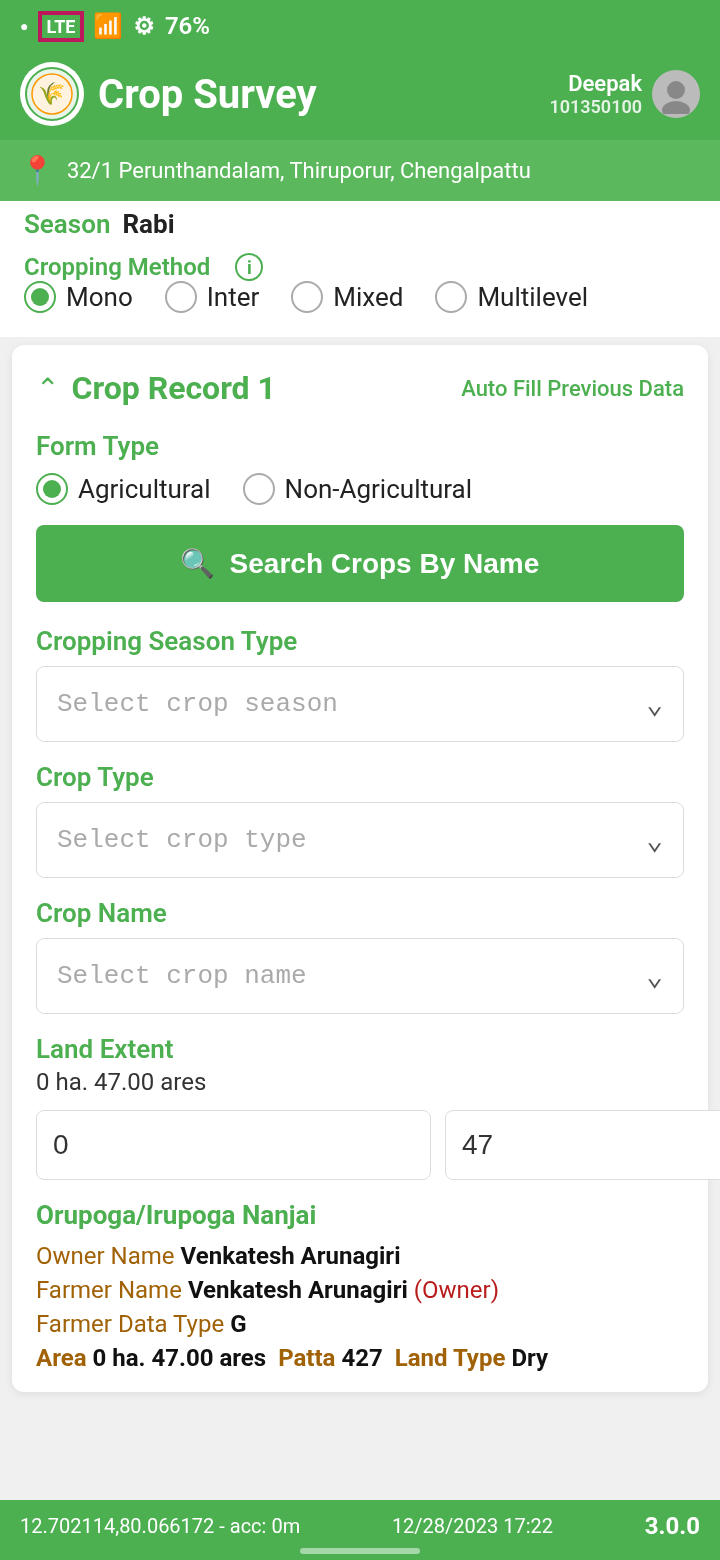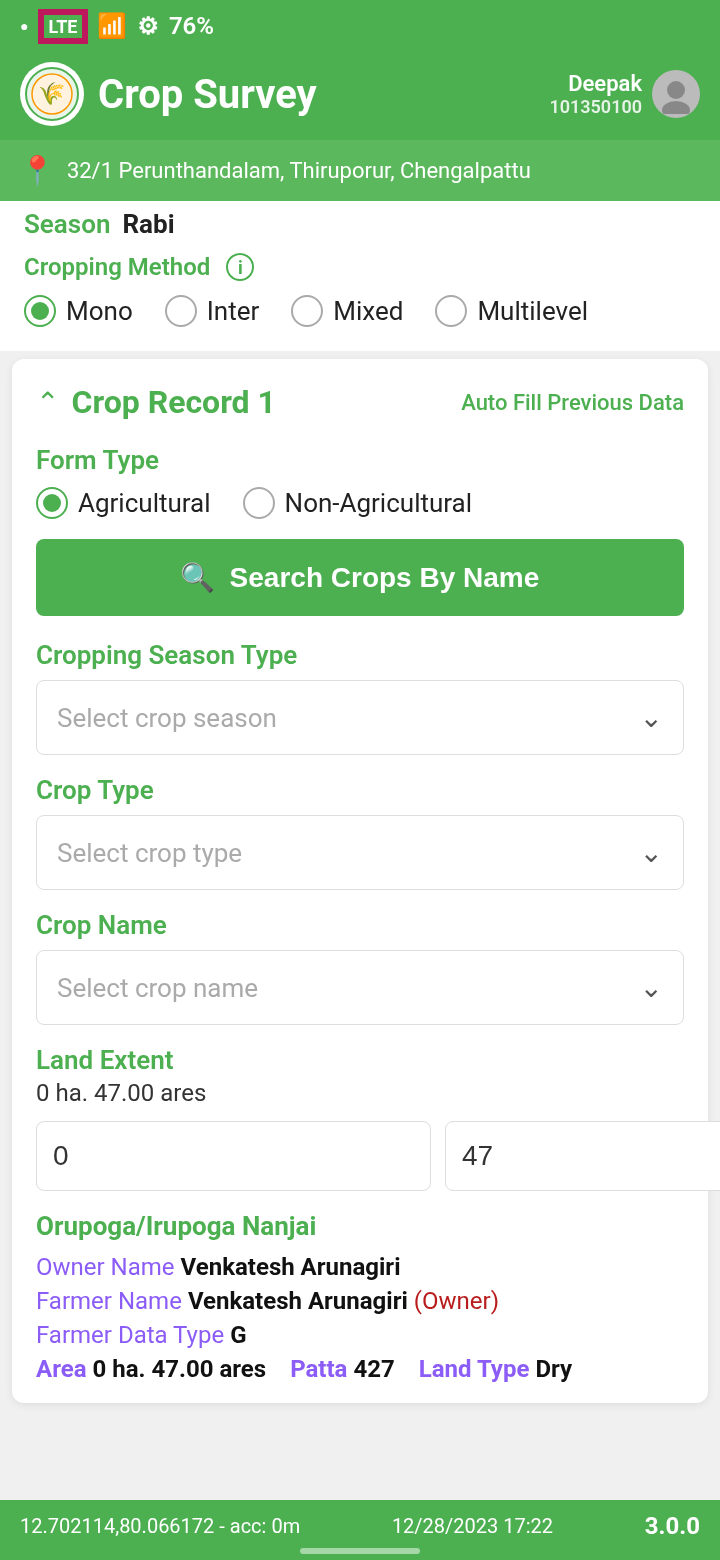--- a/index.html
+++ b/index.html
@@ -67,21 +67,21 @@
       background: white;
       padding: 8px 24px 24px 24px;
       margin-bottom: 8px;
     }
     .season-row {
       display: flex; align-items: center; gap: 12px;
       margin-bottom: 14px;
     }
     .season-label { color: #4caf50; font-size: 26px; font-weight: 600; }
     .season-value { color: #222; font-size: 26px; font-weight: 700; }
-    .cropping-label { color: #4caf50; font-size: 24px; font-weight: 600; display: flex; align-items: center; gap: 16px; margin-bottom: 14px; }
+    .cropping-label { color: #4caf50; font-size: 24px; font-weight: 600; display: flex; align-items: center; gap: 25px; }
     .info-icon {
       width: 28px; height: 28px; border-radius: 50%;
       border: 2px solid #4caf50;
       display: inline-flex; align-items: center; justify-content: center;
       color: #4caf50; font-size: 18px; font-weight: 700;
     }
     .radio-group { display: flex; align-items: center; gap: 32px; flex-wrap: wrap; }
     .radio-item { display: flex; align-items: center; gap: 10px; font-size: 26px; color: #222; }
     .radio-circle {
       width: 32px; height: 32px; border-radius: 50%;
@@ -135,20 +135,21 @@
     
     .dropdown-section { margin-bottom: 20px; }
     .dropdown-label { color: #4caf50; font-size: 26px; font-weight: 600; margin-bottom: 10px; }
     .dropdown-box {
       border: 1.5px solid #ddd;
       border-radius: 8px;
       padding: 20px 20px;
       display: flex; align-items: center; justify-content: space-between;
       background: white;
       cursor: pointer;
+      font-family: Liberation Mono, monospace;
     }
     .dropdown-placeholder { color: #aaa; font-size: 26px; }
     .dropdown-arrow { color: #555; font-size: 28px; }
 
     
     .land-section { margin-bottom: 20px; }
     .land-label { color: #4caf50; font-size: 26px; font-weight: 600; margin-bottom: 4px; }
     .land-value { color: #333; font-size: 24px; margin-bottom: 14px; }
     .land-inputs { display: flex; gap: 14px; }
     .land-input {
@@ -159,23 +160,23 @@
       font-size: 28px;
       color: #333;
       background: white;
       text-align: left;
     }
 
     
     .orupoga-section { margin-top: 4px; }
     .orupoga-title { color: #4caf50; font-size: 26px; font-weight: 700; margin-bottom: 12px; }
     .orupoga-row { font-size: 24px; color: #333; margin-bottom: 6px; display: flex; flex-wrap: wrap; gap: 6px; }
-    .orupoga-key { color: #8b5cf6; font-weight: 400; }
+    .orupoga-key { color: #a16207; font-weight: 400; }
     .orupoga-val { color: #111; font-weight: 700; }
-    .orupoga-row-inline { display: flex; align-items: center; gap: 24px; font-size: 24px; color: #333; flex-wrap: wrap; }
+    .orupoga-row-inline { display: flex; align-items: center; gap: 12px; font-size: 24px; color: #333; flex-wrap: wrap; }
     .orupoga-row-inline span { display: flex; gap: 6px; align-items: center; }
 
     
     .bottom-bar {
       background: #4caf50;
       position: fixed;
       bottom: 0; left: 0; width: 720px;
       display: flex; align-items: center; justify-content: space-between;
       padding: 12px 20px;
       font-size: 20px;
@@ -190,21 +191,21 @@
       width: 120px; height: 6px; border-radius: 4px;
       background: rgba(255,255,255,0.5);
     }
   </style>
 </head>
 <body>
 
 <div class="status-bar">
   <div class="status-right">
     <span style="font-size:14px;">●</span>
-    <span style="font-size:22px; font-weight:700; border:6px solid #be185d; padding:1px 4px; font-size:18px;">LTE</span>
+    <span style="font-size:22px; font-weight:700; border:4px solid #be185d; padding:1px 4px; font-size:18px;">LTE</span>
     <span>📶</span>
     <span>⚙</span>
     <span>76%</span>
   </div>
 </div>
 
 <div class="header">
   <div class="header-left">
     <div class="header-logo">
       <svg viewBox="0 0 56 56" xmlns="http://www.w3.org/2000/svg">

